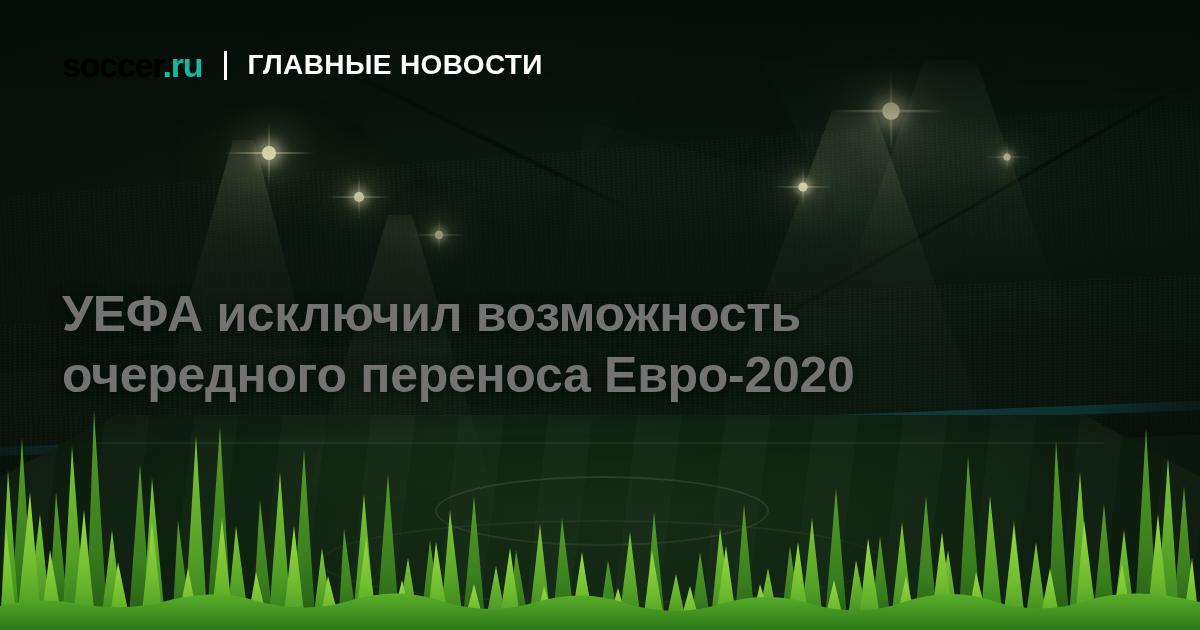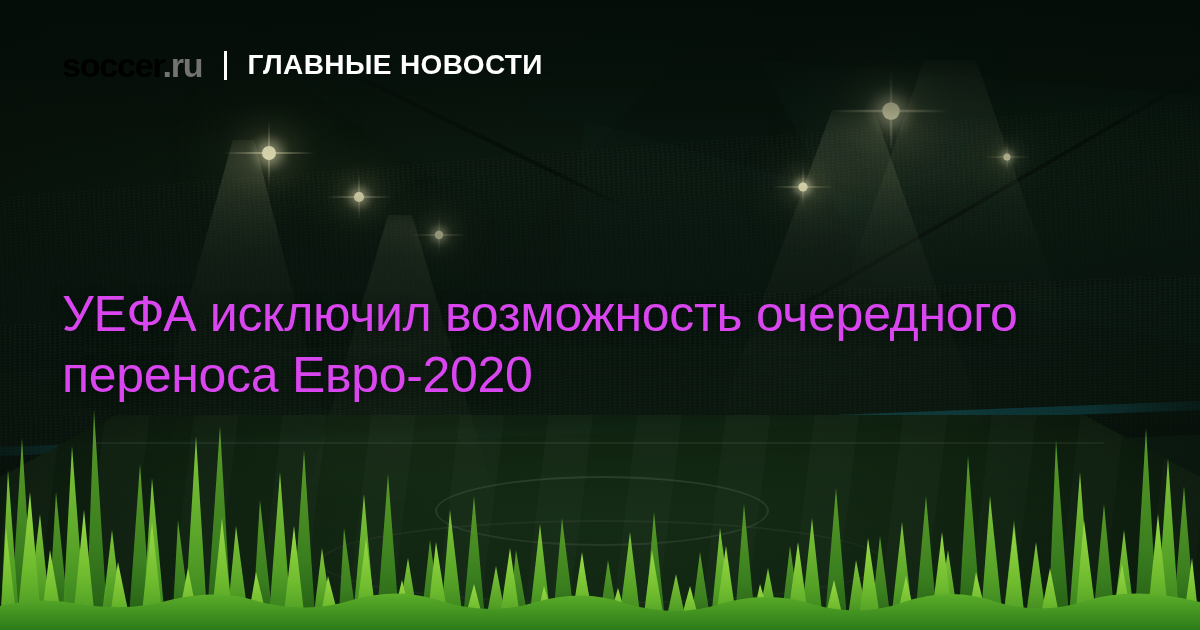--- a/index.html
+++ b/index.html
@@ -241,21 +241,21 @@
     gap: 0;
     z-index: 20;
   }
   .logo {
     font-size: 34px;
     font-weight: bold;
     letter-spacing: -1.2px;
     line-height: 1;
     white-space: nowrap;
   }
-  .logo .tld   { color: #737373; }
+  .logo .tld   { color: #14b8a6; }
   .sep {
     display: inline-block;
     width: 3px;
     height: 29px;
     background: #ffffff;
     margin: 0 20px 0 22px;
     flex: none;
   }
   .kicker {
     color: #ffffff;
@@ -266,23 +266,23 @@
     white-space: nowrap;
   }
 
   
   .headline {
     position: absolute;
     left: 62px;
     top: 250px;
     width: 960px;
     z-index: 20;
-    color: #d946ef;
+    color: #737373;
     font-size: 50px;
-    font-weight: 400;
+    font-weight: 700;
     line-height: 1.22;
     letter-spacing: -.3px;
     text-shadow: 0 2px 14px rgba(0,0,0,.55);
   }
 </style>
 </head>
 <body>
 
 <div class="card">
 

